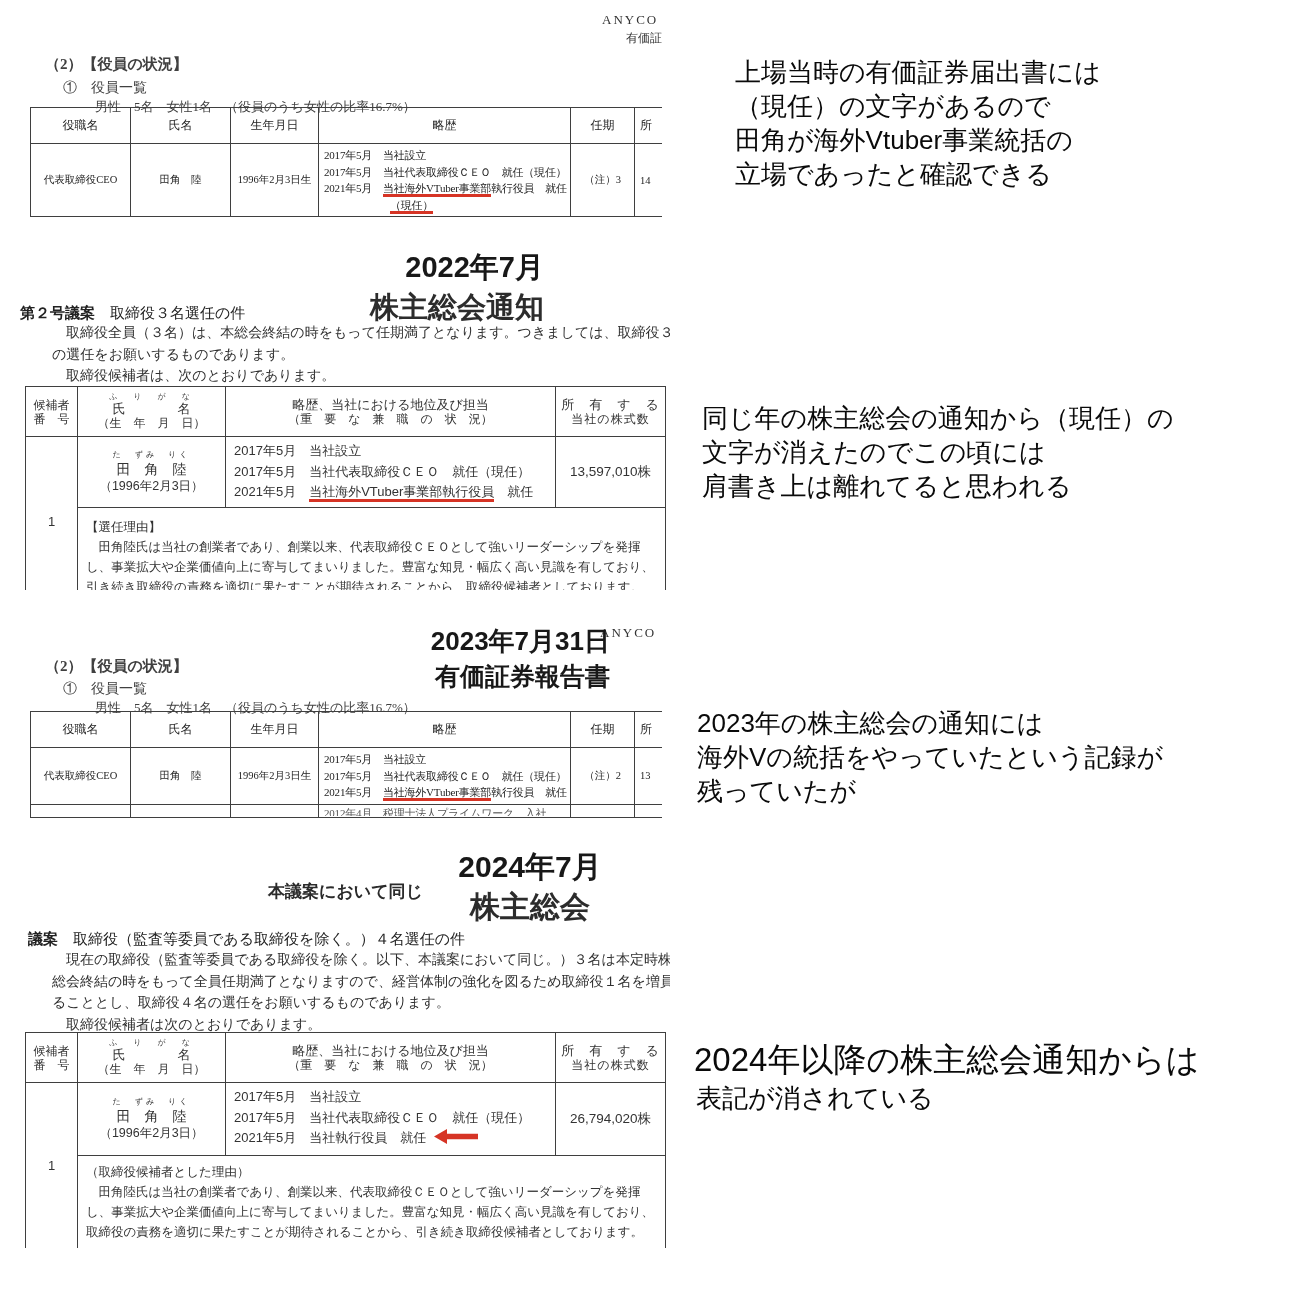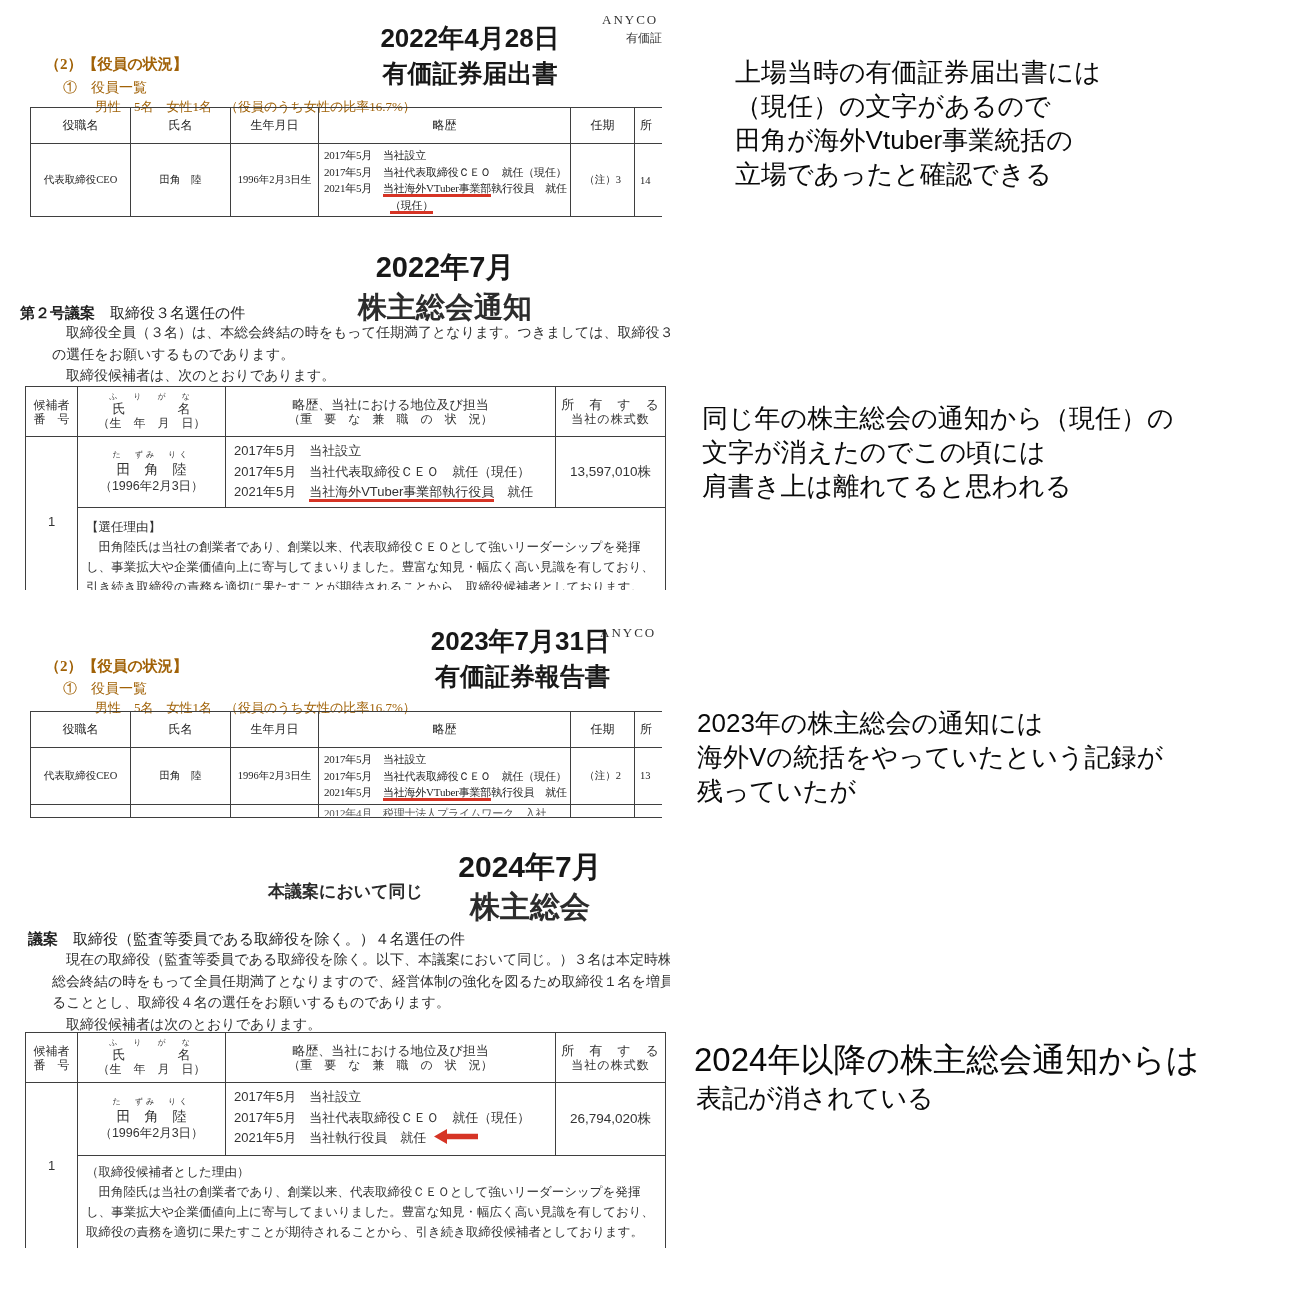--- a/index.html
+++ b/index.html
@@ -1,20 +1,20 @@
 <!DOCTYPE html>
 <html><head>
 <meta charset="utf-8">
 <style>
   * { box-sizing: border-box; margin: 0; padding: 0; }
   html,body { width:1300px; height:1300px; background:#ffffff; }
   body { position:relative; font-family:"Liberation Sans",sans-serif; color:#222; }
 
   .doc { position:absolute; overflow:hidden; background:#fff; }
-  .serif { font-family:"Liberation Serif","DejaVu Serif",serif; color:#a16207; }
+  .serif { font-family:"Liberation Serif","DejaVu Serif",serif; color:#404040; }
 
   .dochead { position:absolute; text-align:center; font-weight:700; color:#181818; z-index:3; }
   .dochead .l1 { font-size:26px; line-height:32px; }
   .dochead .l2 { font-size:25px; line-height:32px; margin-top:3px; }
   .dochead.big .l1 { font-size:29px; line-height:34px; }
   .dochead.big .l2 { font-size:29px; line-height:34px; margin-top:6px; }
 
   .corner { position:absolute; font-family:"Liberation Serif",serif; color:#333; letter-spacing:2px; font-size:13px; }
   .corner2 { position:absolute; font-family:"Liberation Serif",serif; color:#333; font-size:12px; }
 
@@ -63,24 +63,20 @@
 
   .cliprow div { filter:blur(0.4px); color:#555; }
   .arrow-wrap { display:inline-block; vertical-align:-2px; margin-left:8px; }
 </style>
 </head>
 <body>
 
 <div class="doc" style="left:20px; top:8px; width:642px; height:214px;">
   <span class="corner" style="left:582px; top:4px;">ANYCO</span>
   <span class="corner2" style="left:606px; top:22px;">有価証</span>
-  <div class="dochead" style="left:310px; top:14px; width:280px;">
-    <div class="l1">2022年4月28日</div>
-    <div class="l2">有価証券届出書</div>
-  </div>
   <div class="meta1 serif" style="left:25px; top:47px;">（2）【役員の状況】</div>
   <div class="meta2 serif" style="left:43px; top:71px;">①　役員一覧</div>
   <div class="meta3 serif" style="left:75px; top:90px;">男性　5名　女性1名　（役員のうち女性の比率16.7%）</div>
 
   <table class="t t-serif" style="left:10px; top:99px; width:700px;">
     <colgroup>
         <col style="width:100px">
         <col style="width:100px">
         <col style="width:88px">
         <col style="width:252px">
@@ -112,21 +108,21 @@
   </tbody>
     </table>
 </div>
 
 <div class="ann" style="left:735px; top:55px; width:560px;">上場当時の有価証券届出書には
 （現任）の文字があるので
 田角が海外Vtuber事業統括の
 立場であったと確認できる</div>
 
 <div class="doc" style="left:10px; top:248px; width:660px; height:342px;">
-  <div class="dochead big" style="left:320px; top:2px; width:230px;">
+  <div class="dochead big" style="left:304px; top:2px; width:230px;text-align:right;">
     <div class="l1">2022年7月</div>
     <div class="l2" style="font-weight:600; color:#2c2c2c;">株主総会通知</div>
   </div>
   <div class="prop" style="left:10px; top:56px;"><b>第２号議案</b><span>　取締役３名選任の件</span></div>
   <div class="bodytext" style="left:10px; top:74px; width:648px;">　取締役全員（３名）は、本総会終結の時をもって任期満了となります。つきましては、取締役３名
 の選任をお願いするものであります。
 　取締役候補者は、次のとおりであります。</div>
 
   <table class="t t-goth" style="left:15px; top:138px; width:640px;">
     <colgroup>

